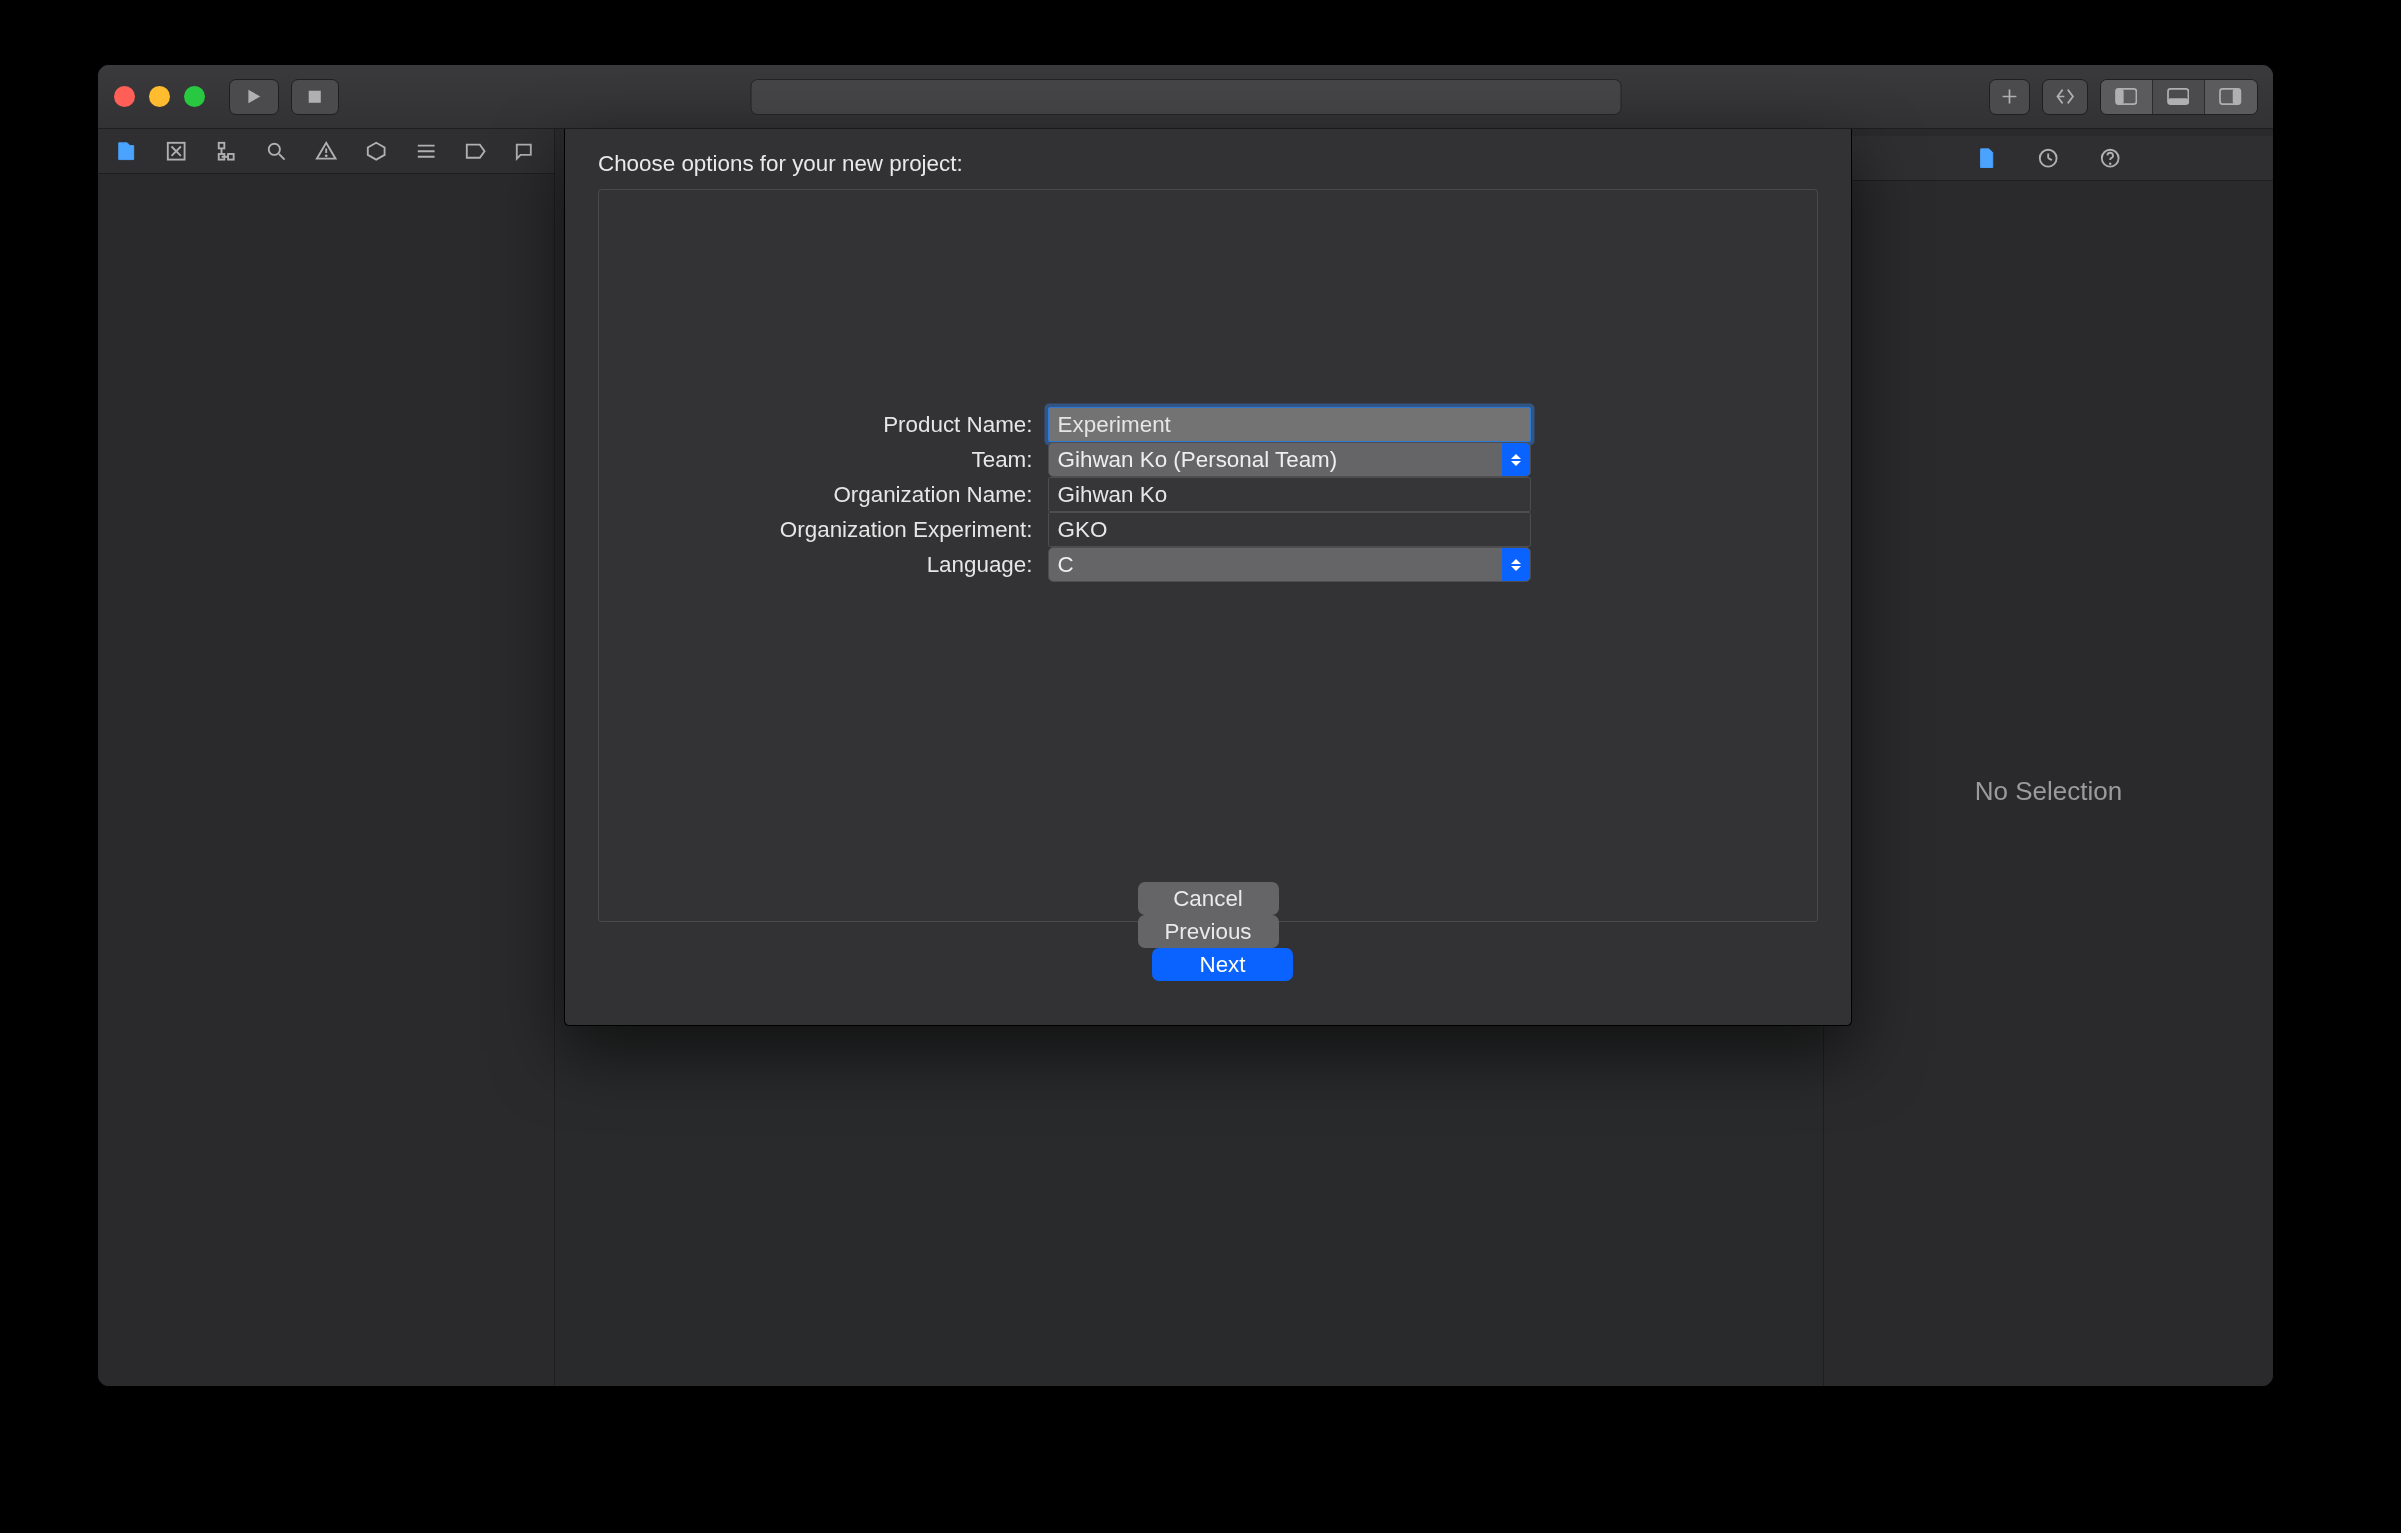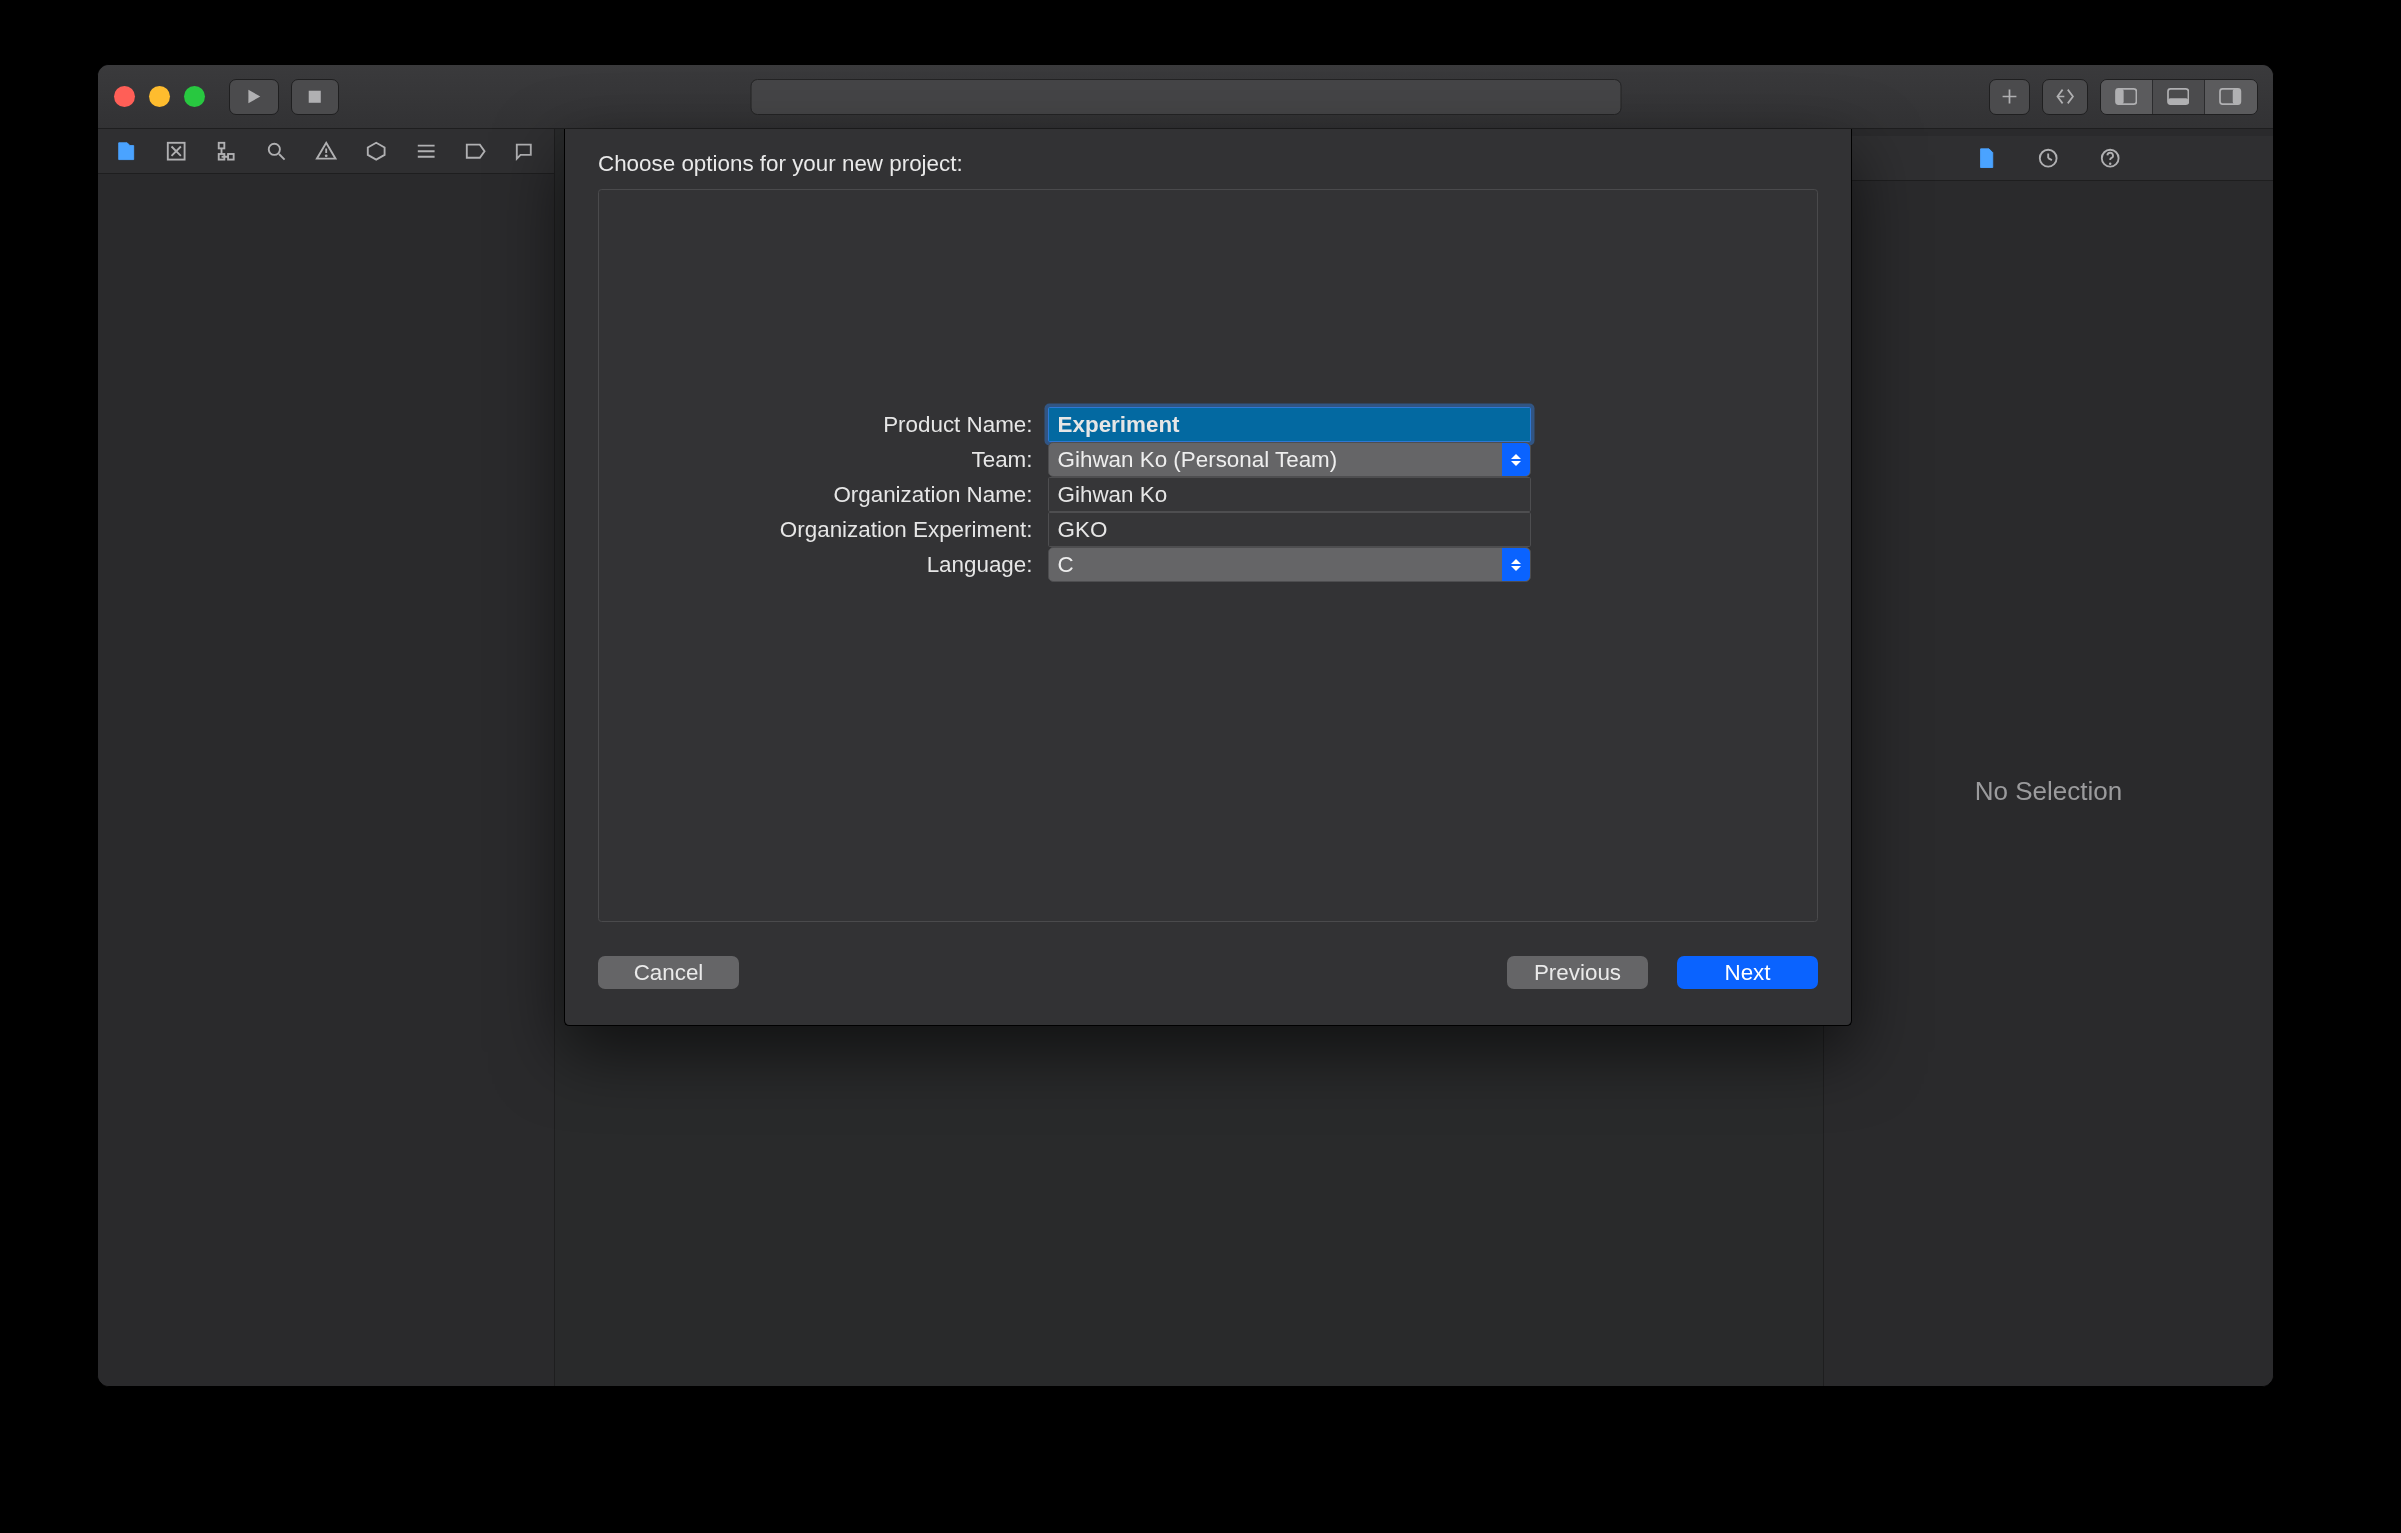--- a/index.html
+++ b/index.html
@@ -221,22 +221,21 @@
     border-radius:1.7px;
     color:#e6e6e6;
     padding: 0 8.6px;
     font-size:22.4px;
     font-family:inherit;
     outline:none;
   }
   .input.focused {
     border:1.7px solid #2f78d4;
     box-shadow: 0 0 0 3.5px rgba(47,120,212,0.5);
-    background:#0369a1;
-    font-weight:bold;
+    background:#737373;
   }
   .readonly {
     color:#8f8f91;
     padding:3.5px 8.6px;
     font-size:22.4px;
   }
   .popup {
     width: 100%;
     height: 35px;
     background:#656567;
@@ -255,22 +254,22 @@
     display:flex;flex-direction:column;align-items:center;justify-content:center;gap:1.7px;
   }
   .chev::before,.chev::after{
     content:"";width:0;height:0;border-left:5.2px solid transparent;border-right:5.2px solid transparent;
   }
   .chev::before{border-bottom:5.2px solid #fff;}
   .chev::after{border-top:5.2px solid #fff;}
 
   .sheet-buttons {
     position:absolute;
-    left:33px;right:33px;bottom:36px;
-    display:flex;align-items:center;
+    left:33px;right:33px;bottom:44px;
+    display:flex;align-items:center;flex-direction:column;
   }
   .btn {
     height: 33px;
     min-width: 141px;
     border-radius:7px;
     border:none;
     font-size:22.4px;
     color:#eaeaea;
     background:#656567;
     cursor:pointer;

